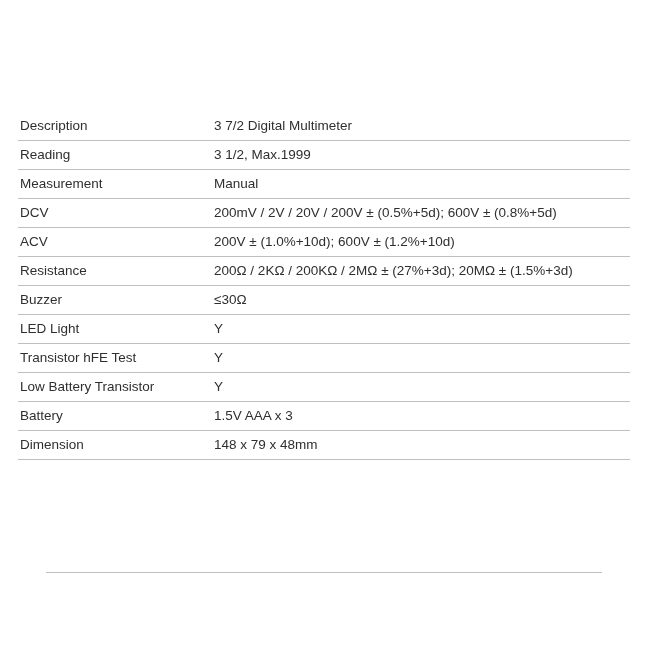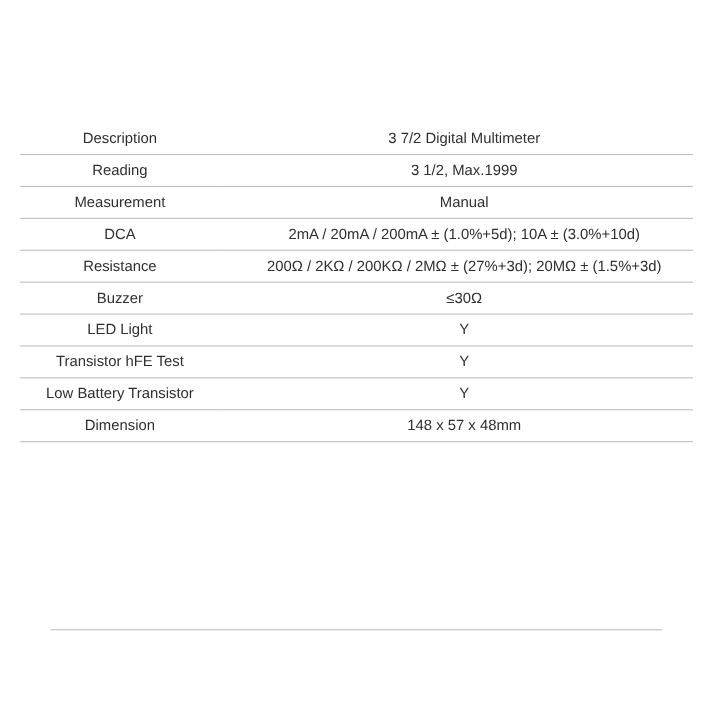--- a/index.html
+++ b/index.html
@@ -12,21 +12,20 @@
     background: #ffffff;
     font-family: "Liberation Sans", sans-serif;
     color: #2b2b2b;
     overflow: hidden;
   }
   .page {
     position: relative;
     width: 648px;
     height: 648px;
     box-sizing: border-box;
-    text-align: center;
   }
   .spec-table {
     position: absolute;
     left: 18px;
     top: 112px;
     width: 612px;
     border-collapse: collapse;
     table-layout: fixed;
   }
   .spec-table td {
@@ -74,22 +73,26 @@
       </tr>
       <tr>
         <td>Reading</td>
         <td>3 1/2, Max.1999</td>
       </tr>
       <tr>
         <td>Measurement</td>
         <td>Manual</td>
       </tr>
       <tr>
-        <td>DCA</td>
-        <td>2mA / 20mA / 200mA ± (1.0%+5d); 10A ± (3.0%+10d)</td>
+        <td>DCV</td>
+        <td>200mV / 2V / 20V / 200V ± (0.5%+5d); 600V ± (0.8%+5d)</td>
+      </tr>
+      <tr>
+        <td>ACV</td>
+        <td>200V ± (1.0%+10d); 600V ± (1.2%+10d)</td>
       </tr>
       <tr>
         <td>Resistance</td>
         <td>200Ω / 2KΩ / 200KΩ / 2MΩ ± (27%+3d); 20MΩ ± (1.5%+3d)</td>
       </tr>
       <tr>
         <td>Buzzer</td>
         <td>≤30Ω</td>
       </tr>
       <tr>
@@ -98,21 +101,25 @@
       </tr>
       <tr>
         <td>Transistor hFE Test</td>
         <td>Y</td>
       </tr>
       <tr>
         <td>Low Battery Transistor</td>
         <td>Y</td>
       </tr>
       <tr>
+        <td>Battery</td>
+        <td>1.5V AAA x 3</td>
+      </tr>
+      <tr>
         <td>Dimension</td>
-        <td>148 x 57 x 48mm</td>
+        <td>148 x 79 x 48mm</td>
       </tr>
     </tbody>
   </table>
 
   <div class="bottom-rule"></div>
 
 </div>
 
 </body></html>

